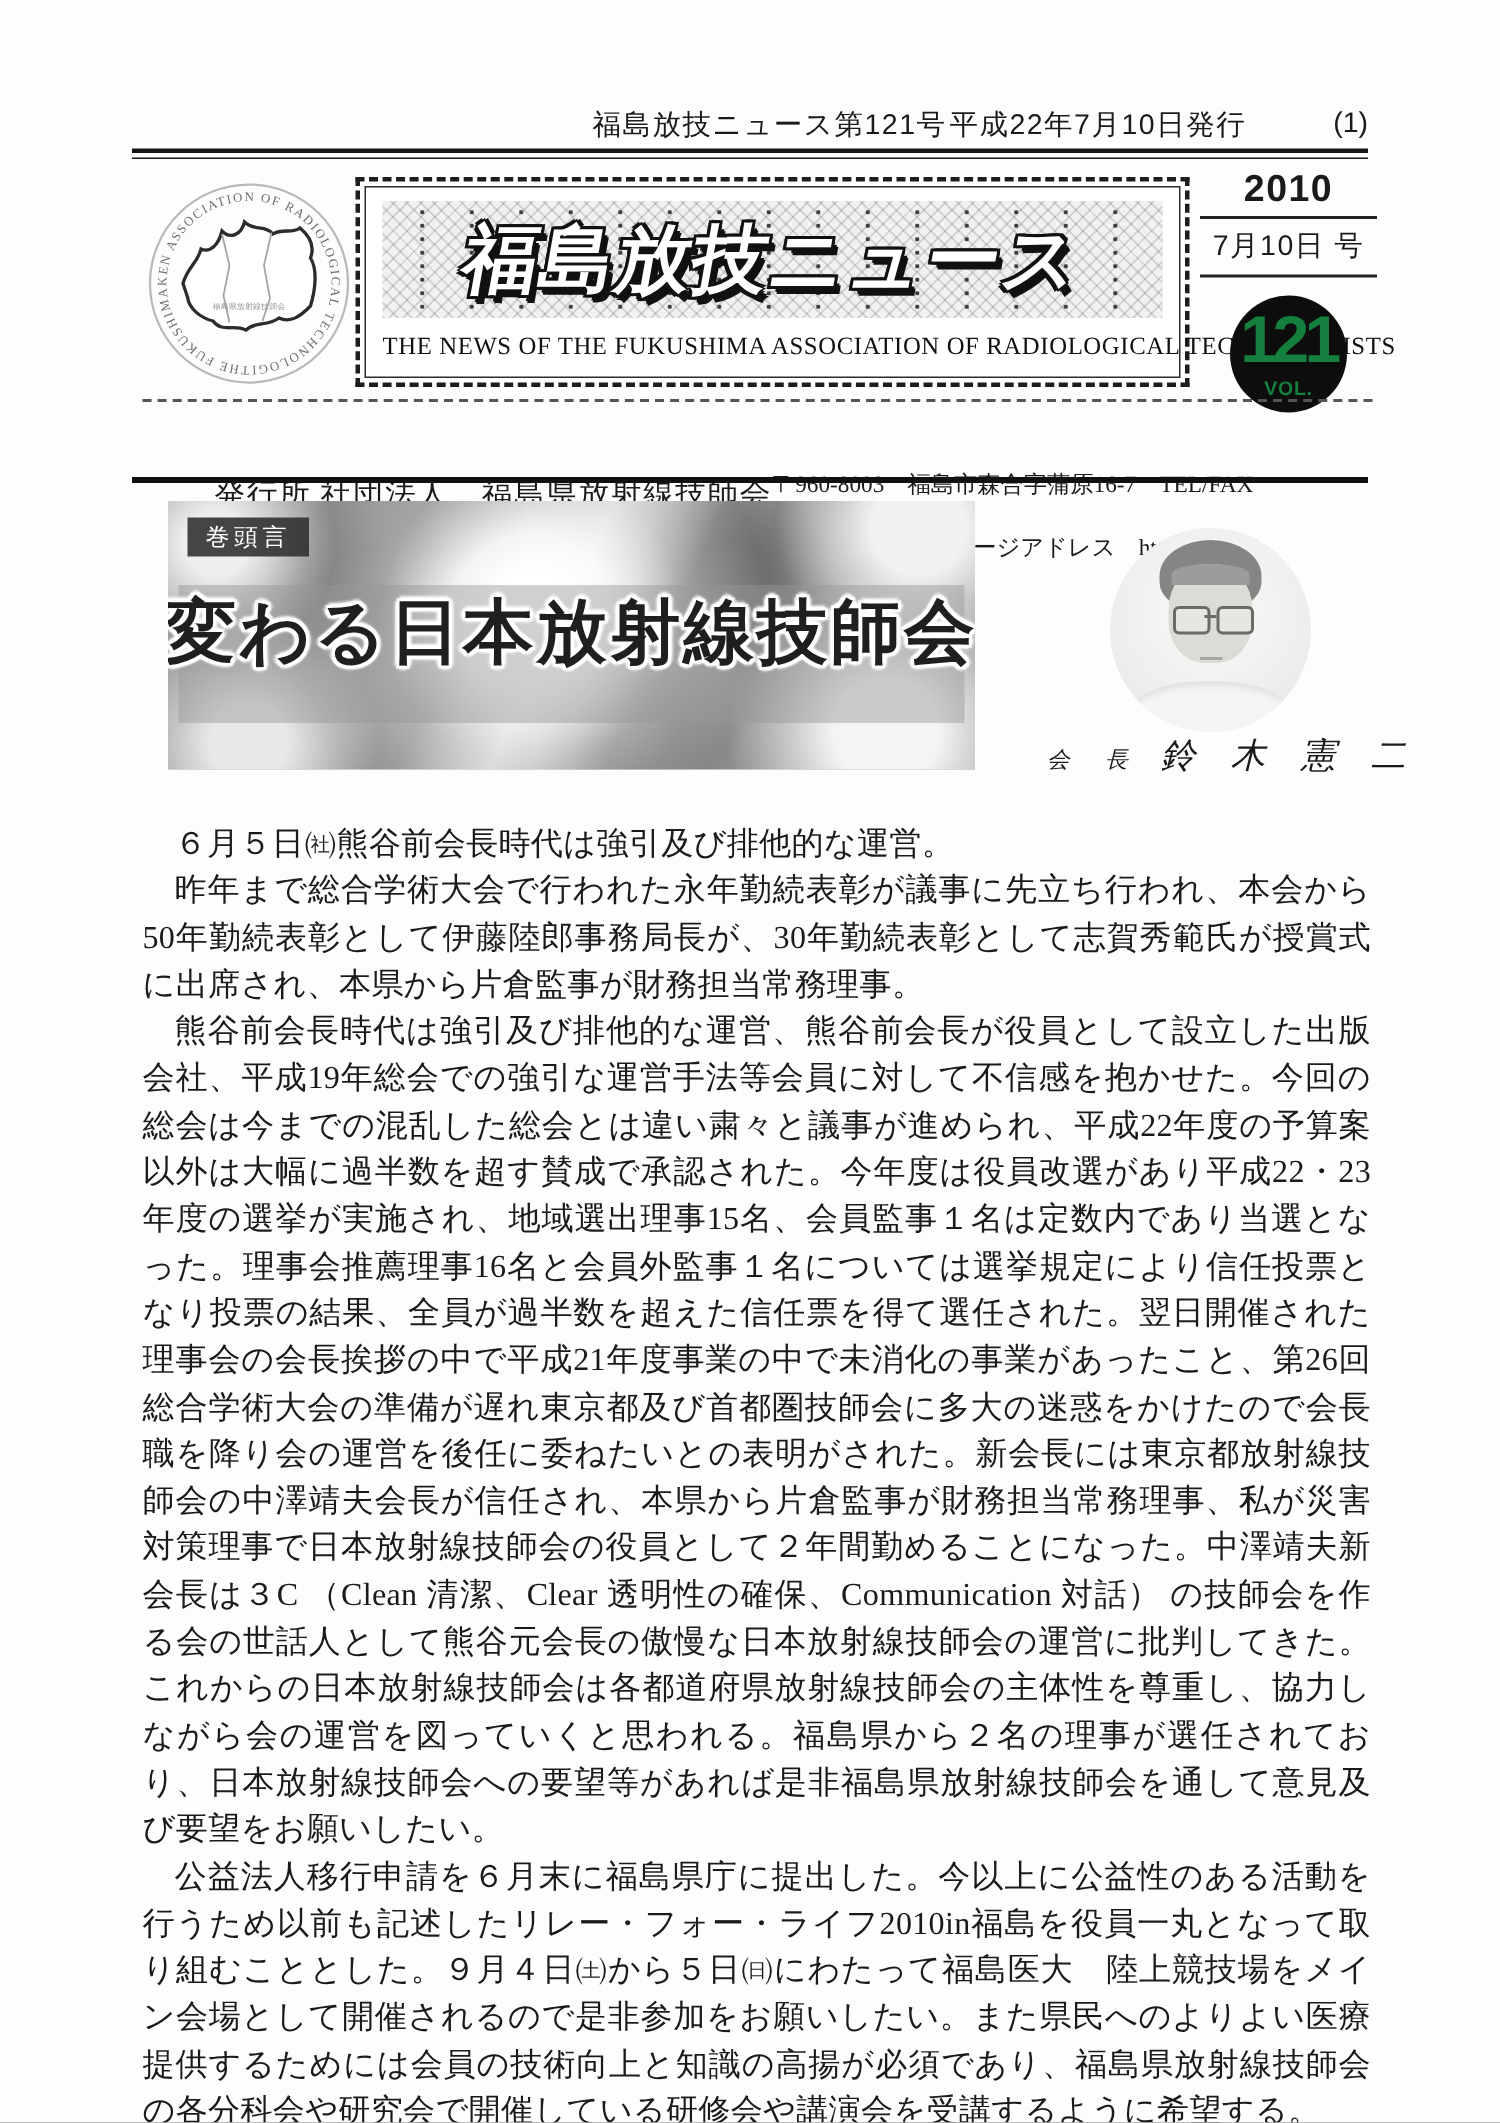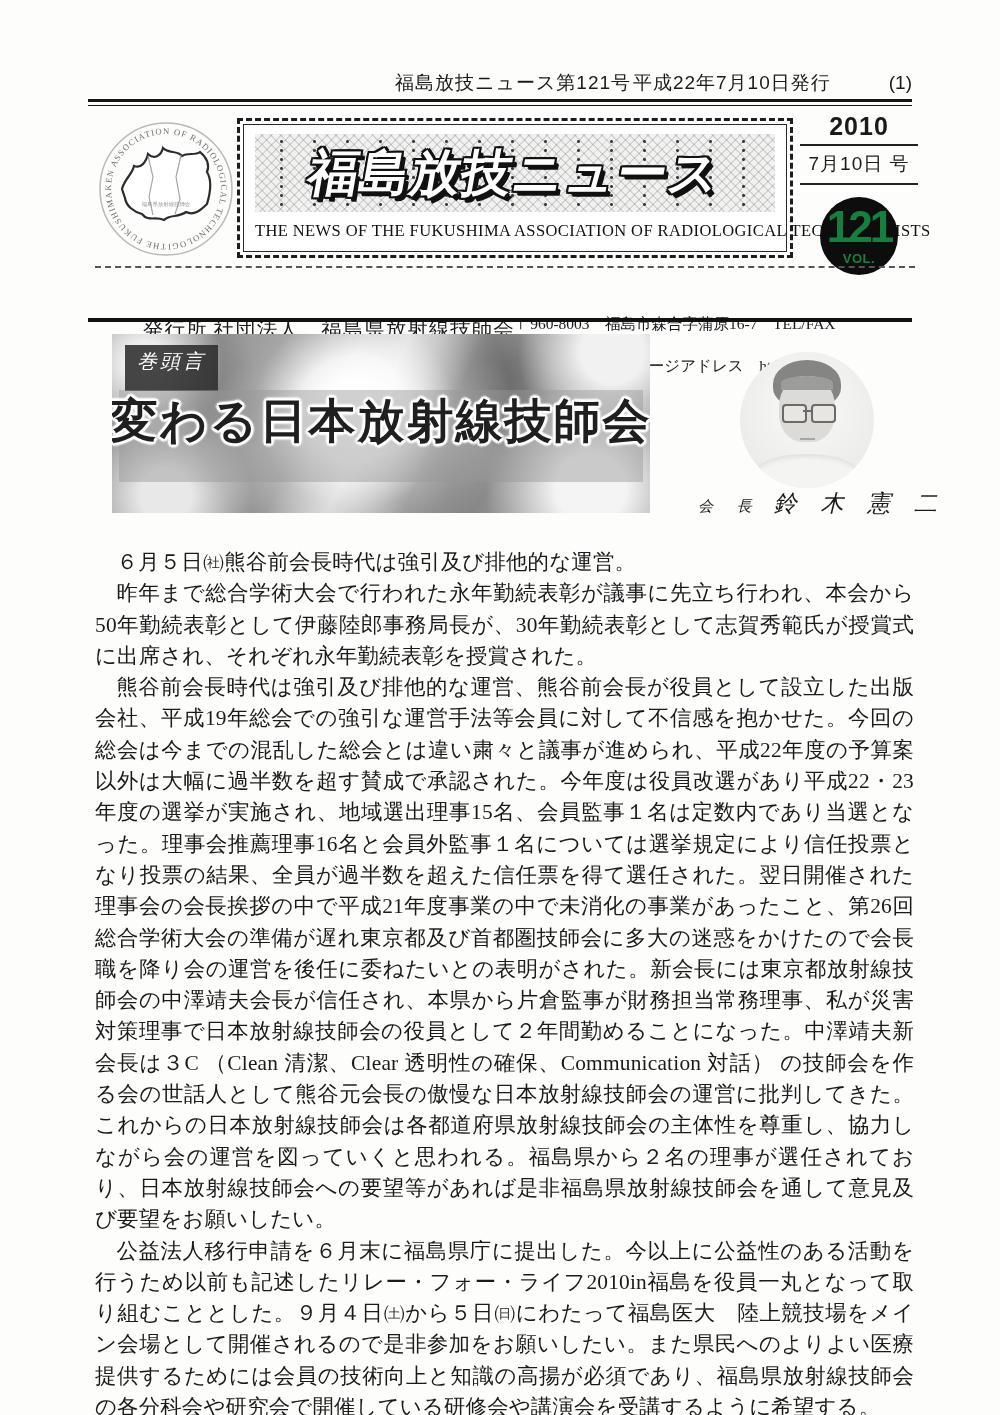--- a/index.html
+++ b/index.html
@@ -96,21 +96,21 @@
       radial-gradient(circle at 10% 90%, rgba(255,255,255,0.8) 0 5%, rgba(255,255,255,0) 17%),
       radial-gradient(circle at 70% 28%, rgba(55,55,55,0.35) 0 6%, rgba(0,0,0,0) 17%),
       radial-gradient(circle at 24% 30%, rgba(70,70,70,0.35) 0 5%, rgba(0,0,0,0) 15%),
       radial-gradient(circle at 58% 85%, rgba(75,75,75,0.3) 0 8%, rgba(0,0,0,0) 20%),
       radial-gradient(circle at 35% 8%, rgba(60,60,60,0.3) 0 5%, rgba(0,0,0,0) 13%);
   }
   .kicker {
     position:absolute; top:11px; left:13px;
     background:rgba(45,45,45,0.88); color:#fff;
     font-family:"Liberation Sans","DejaVu Sans",sans-serif;
-    font-size:20px; letter-spacing:3px; padding:3px 12px 16px;font-style:italic;
+    font-size:16px; letter-spacing:3px; padding:3px 12px 2px;
   }
   .banner-title-band {
     position:absolute; top:56px; left:7px; right:7px; height:92px;
     background:rgba(150,150,150,0.45);
     display:flex; align-items:flex-start; justify-content:center;
   }
   .banner-title {
     font-family:"Liberation Sans","DejaVu Sans",sans-serif;
     font-weight:900; font-size:47px; letter-spacing:2px; color:#1f1f1f; white-space:nowrap;
     text-shadow:
@@ -219,18 +219,18 @@
     <div class="p-mouth"></div>
     <div class="p-body"></div>
   </div>
   <div class="author-line">
     <span class="author-title">会 長</span>
     <span class="author-name">鈴 木 憲 二</span>
   </div>
 
   <div class="article-body">
     <p>６月５日㈳熊谷前会長時代は強引及び排他的な運営。</p>
-    <p>昨年まで総合学術大会で行われた永年勤続表彰が議事に先立ち行われ、本会から50年勤続表彰として伊藤陸郎事務局長が、30年勤続表彰として志賀秀範氏が授賞式に出席され、それぞれ永年勤続表彰を授賞された。</p>
+    <p>昨年まで総合学術大会で行われた永年勤続表彰が議事に先立ち行われ、本会から50年勤続表彰として伊藤陸郎事務局長が、30年勤続表彰として志賀秀範氏が授賞式に出席され、本県から片倉監事が財務担当常務理事。</p>
     <p>熊谷前会長時代は強引及び排他的な運営、熊谷前会長が役員として設立した出版会社、平成19年総会での強引な運営手法等会員に対して不信感を抱かせた。今回の総会は今までの混乱した総会とは違い粛々と議事が進められ、平成22年度の予算案以外は大幅に過半数を超す賛成で承認された。今年度は役員改選があり平成22・23年度の選挙が実施され、地域選出理事15名、会員監事１名は定数内であり当選となった。理事会推薦理事16名と会員外監事１名については選挙規定により信任投票となり投票の結果、全員が過半数を超えた信任票を得て選任された。翌日開催された理事会の会長挨拶の中で平成21年度事業の中で未消化の事業があったこと、第26回総合学術大会の準備が遅れ東京都及び首都圏技師会に多大の迷惑をかけたので会長職を降り会の運営を後任に委ねたいとの表明がされた。新会長には東京都放射線技師会の中澤靖夫会長が信任され、本県から片倉監事が財務担当常務理事、私が災害対策理事で日本放射線技師会の役員として２年間勤めることになった。中澤靖夫新会長は３C （Clean 清潔、Clear 透明性の確保、Communication 対話） の技師会を作る会の世話人として熊谷元会長の傲慢な日本放射線技師会の運営に批判してきた。これからの日本放射線技師会は各都道府県放射線技師会の主体性を尊重し、協力しながら会の運営を図っていくと思われる。福島県から２名の理事が選任されており、日本放射線技師会への要望等があれば是非福島県放射線技師会を通して意見及び要望をお願いしたい。</p>
     <p>公益法人移行申請を６月末に福島県庁に提出した。今以上に公益性のある活動を行うため以前も記述したリレー・フォー・ライフ2010in福島を役員一丸となって取り組むこととした。９月４日㈯から５日㈰にわたって福島医大　陸上競技場をメイン会場として開催されるので是非参加をお願いしたい。また県民へのよりよい医療提供するためには会員の技術向上と知識の高揚が必須であり、福島県放射線技師会の各分科会や研究会で開催している研修会や講演会を受講するように希望する。</p>
   </div>
 
 </div>
 
 </body></html>

